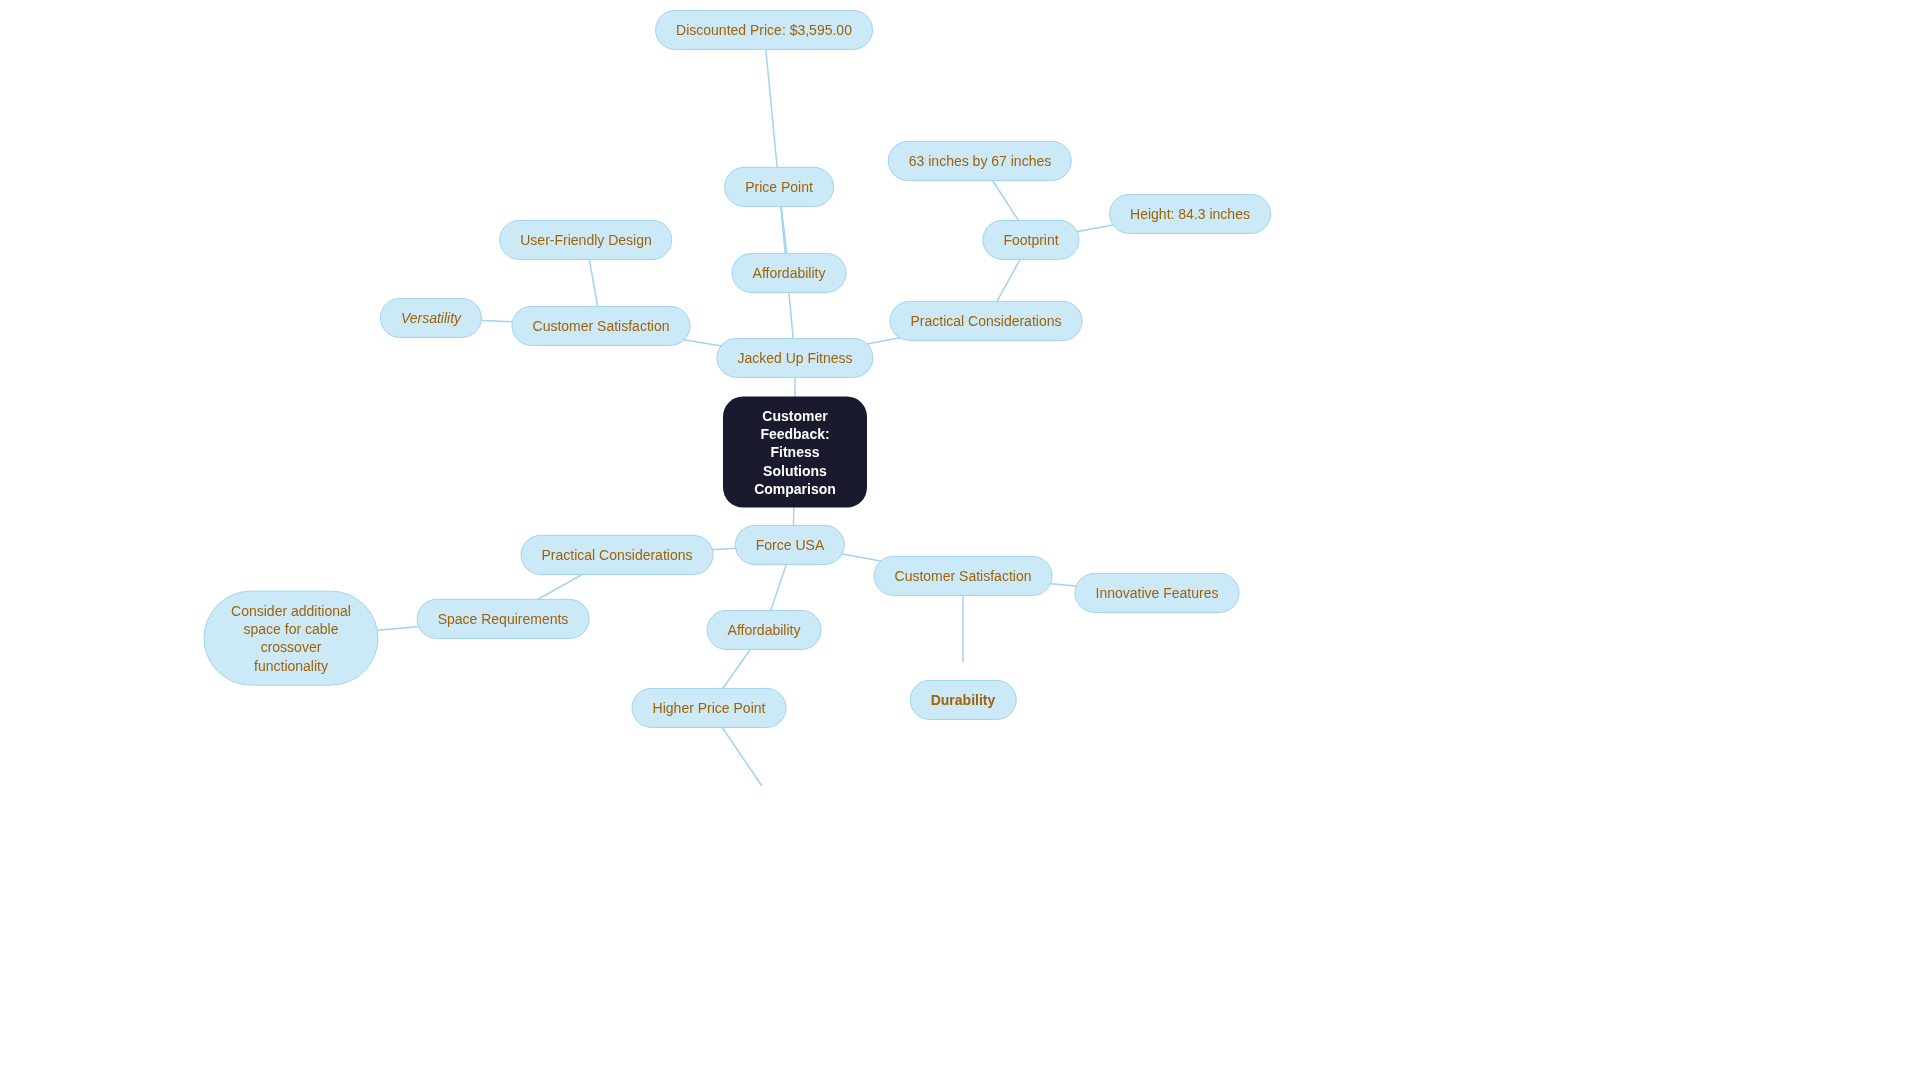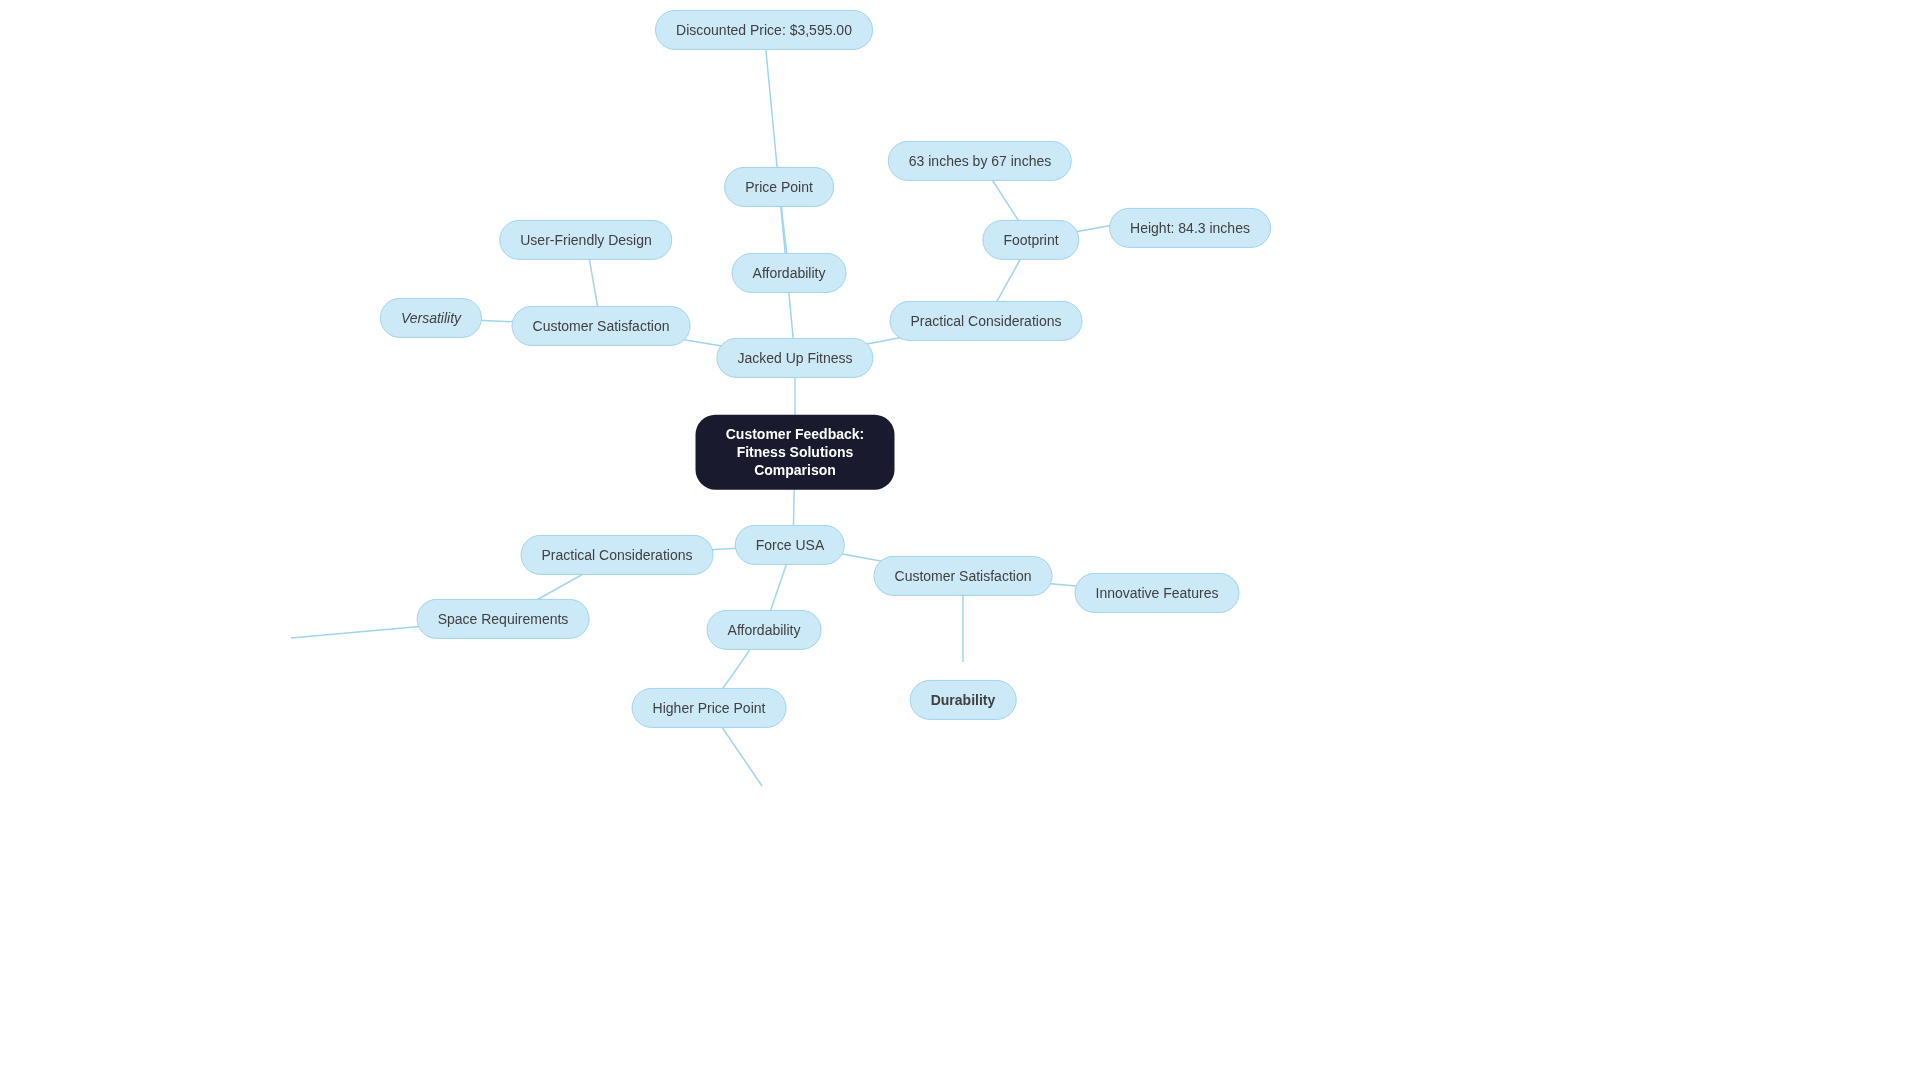--- a/index.html
+++ b/index.html
@@ -32,29 +32,29 @@
       text-align: center;
       font-size: 14px;
       font-weight: 500;
       cursor: pointer;
       white-space: nowrap;
       line-height: 1.3;
     }
     .node-light {
       background: #cce9f7;
       border: 1.5px solid #a0d4ef;
-      color: #404040;
+      color: #a16207;
     }
     .node-dark {
       background: #1a1a2e;
       border: none;
       color: #ffffff;
       font-weight: 600;
       white-space: normal;
-      width: 199px;
+      width: 144px;
       border-radius: 20px;
     }
     .node-multiline {
       white-space: normal;
       width: 175px;
       text-align: center;
     }
   </style>
 </head>
 <body>
@@ -87,23 +87,25 @@
 Solutions Comparison</div>
     <div class="node node-light" style="left: 795px; top: 358px;">Jacked Up Fitness</div>
     <div class="node node-light" style="left: 779px; top: 187px;">Price Point</div>
     <div class="node node-light" style="left: 764px; top: 30px;">Discounted Price: $3,595.00</div>
     <div class="node node-light" style="left: 789px; top: 273px;">Affordability</div>
     <div class="node node-light" style="left: 601px; top: 326px;">Customer Satisfaction</div>
     <div class="node node-light" style="left: 586px; top: 240px; text-align: right;">User-Friendly Design</div>
     <div class="node node-light" style="left: 431px; top: 318px; font-style: italic;">Versatility</div>
     <div class="node node-light" style="left: 986px; top: 321px;">Practical Considerations</div>
     <div class="node node-light" style="left: 1031px; top: 240px; text-align: center;">Footprint</div>
-    <div class="node node-light" style="left: 1190px; top: 228px; text-align: center;">Height: 84.3 inches</div>
+    <div class="node node-light" style="left: 1190px; top: 214px; text-align: center;">Height: 84.3 inches</div>
     <div class="node node-light" style="left: 980px; top: 161px;">63 inches by 67 inches</div>
     <div class="node node-light" style="left: 790px; top: 545px;">Force USA</div>
     <div class="node node-light" style="left: 617px; top: 555px;">Practical Considerations</div>
     <div class="node node-light" style="left: 503px; top: 619px; text-align: center;">Space Requirements</div>
+    <div class="node node-light node-multiline" style="left: 291px; top: 638px;">Consider additional space for
+cable crossover functionality</div>
     <div class="node node-light" style="left: 764px; top: 630px;">Affordability</div>
     <div class="node node-light" style="left: 709px; top: 708px;">Higher Price Point</div>
     <div class="node node-light" style="left: 963px; top: 576px;">Customer Satisfaction</div>
     <div class="node node-light" style="left: 1157px; top: 593px;">Innovative Features</div>
     <div class="node node-light" style="left: 963px; top: 700px; font-weight: bold;">Durability</div>
   </div>
 
 </body></html>

